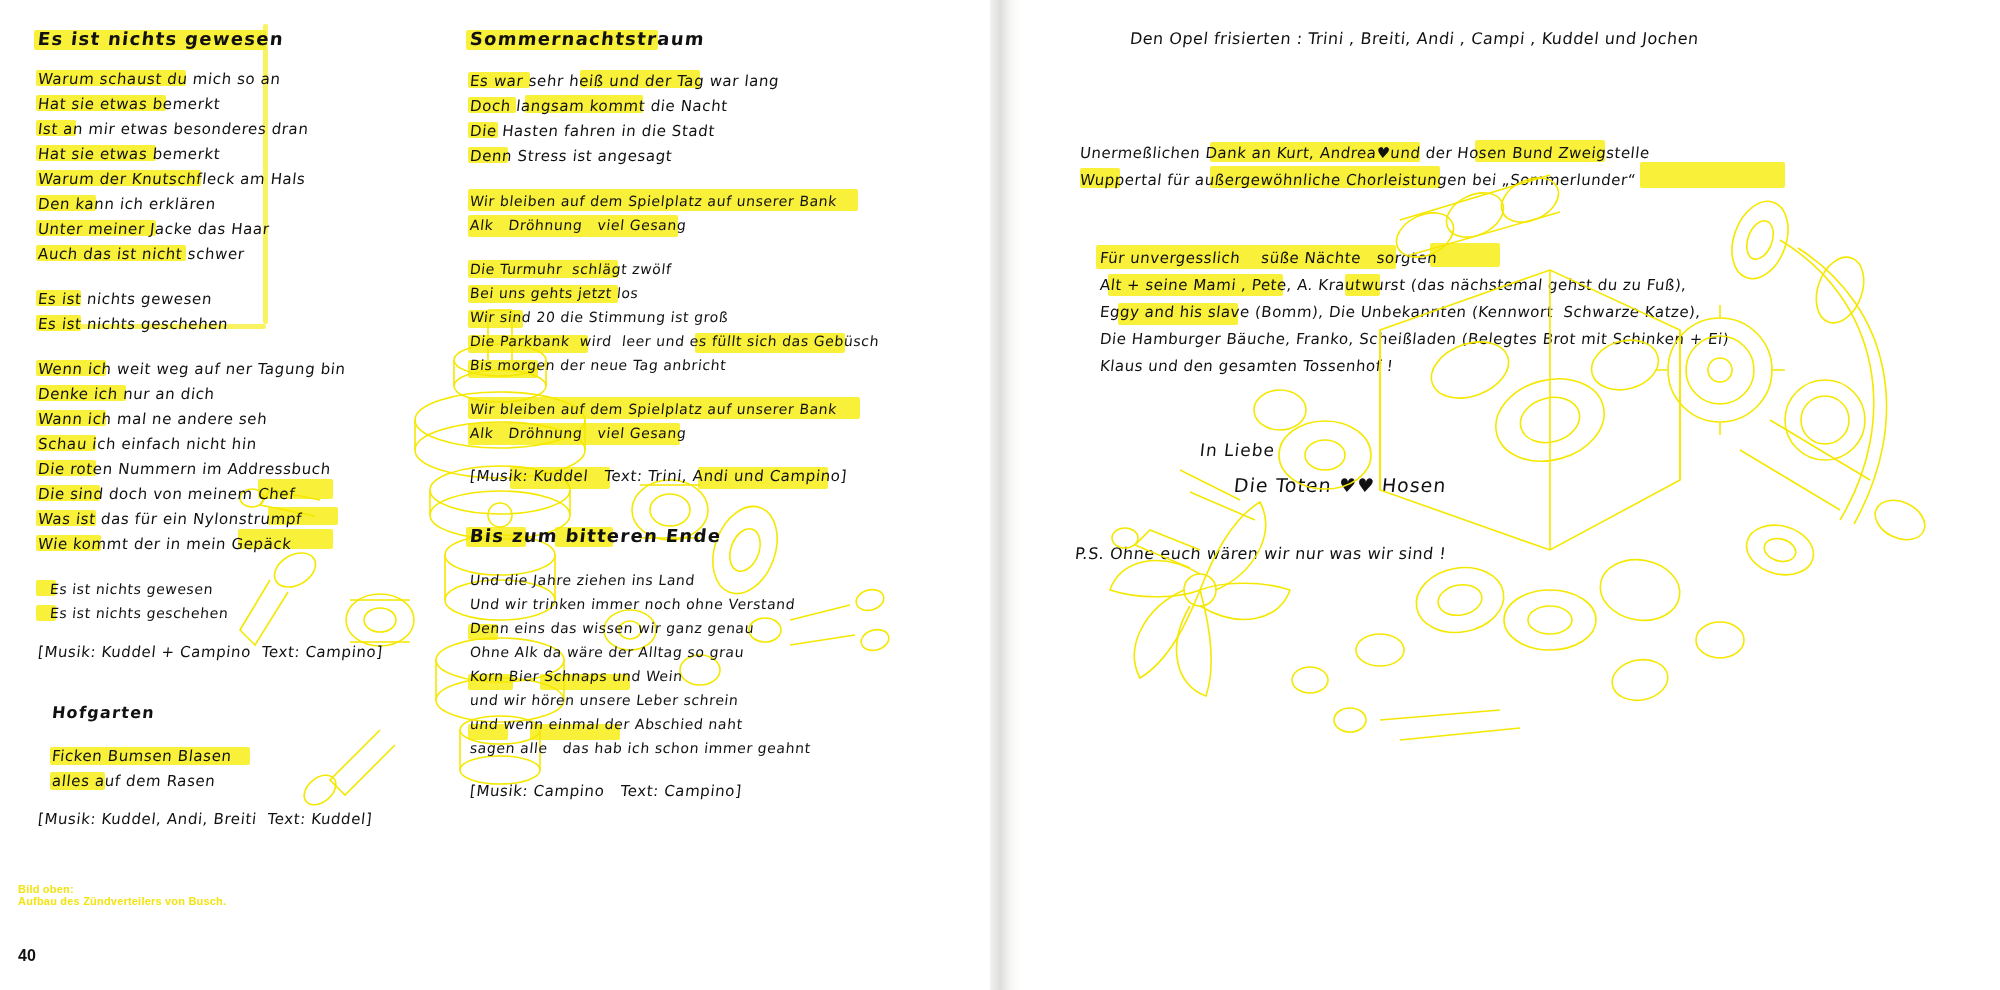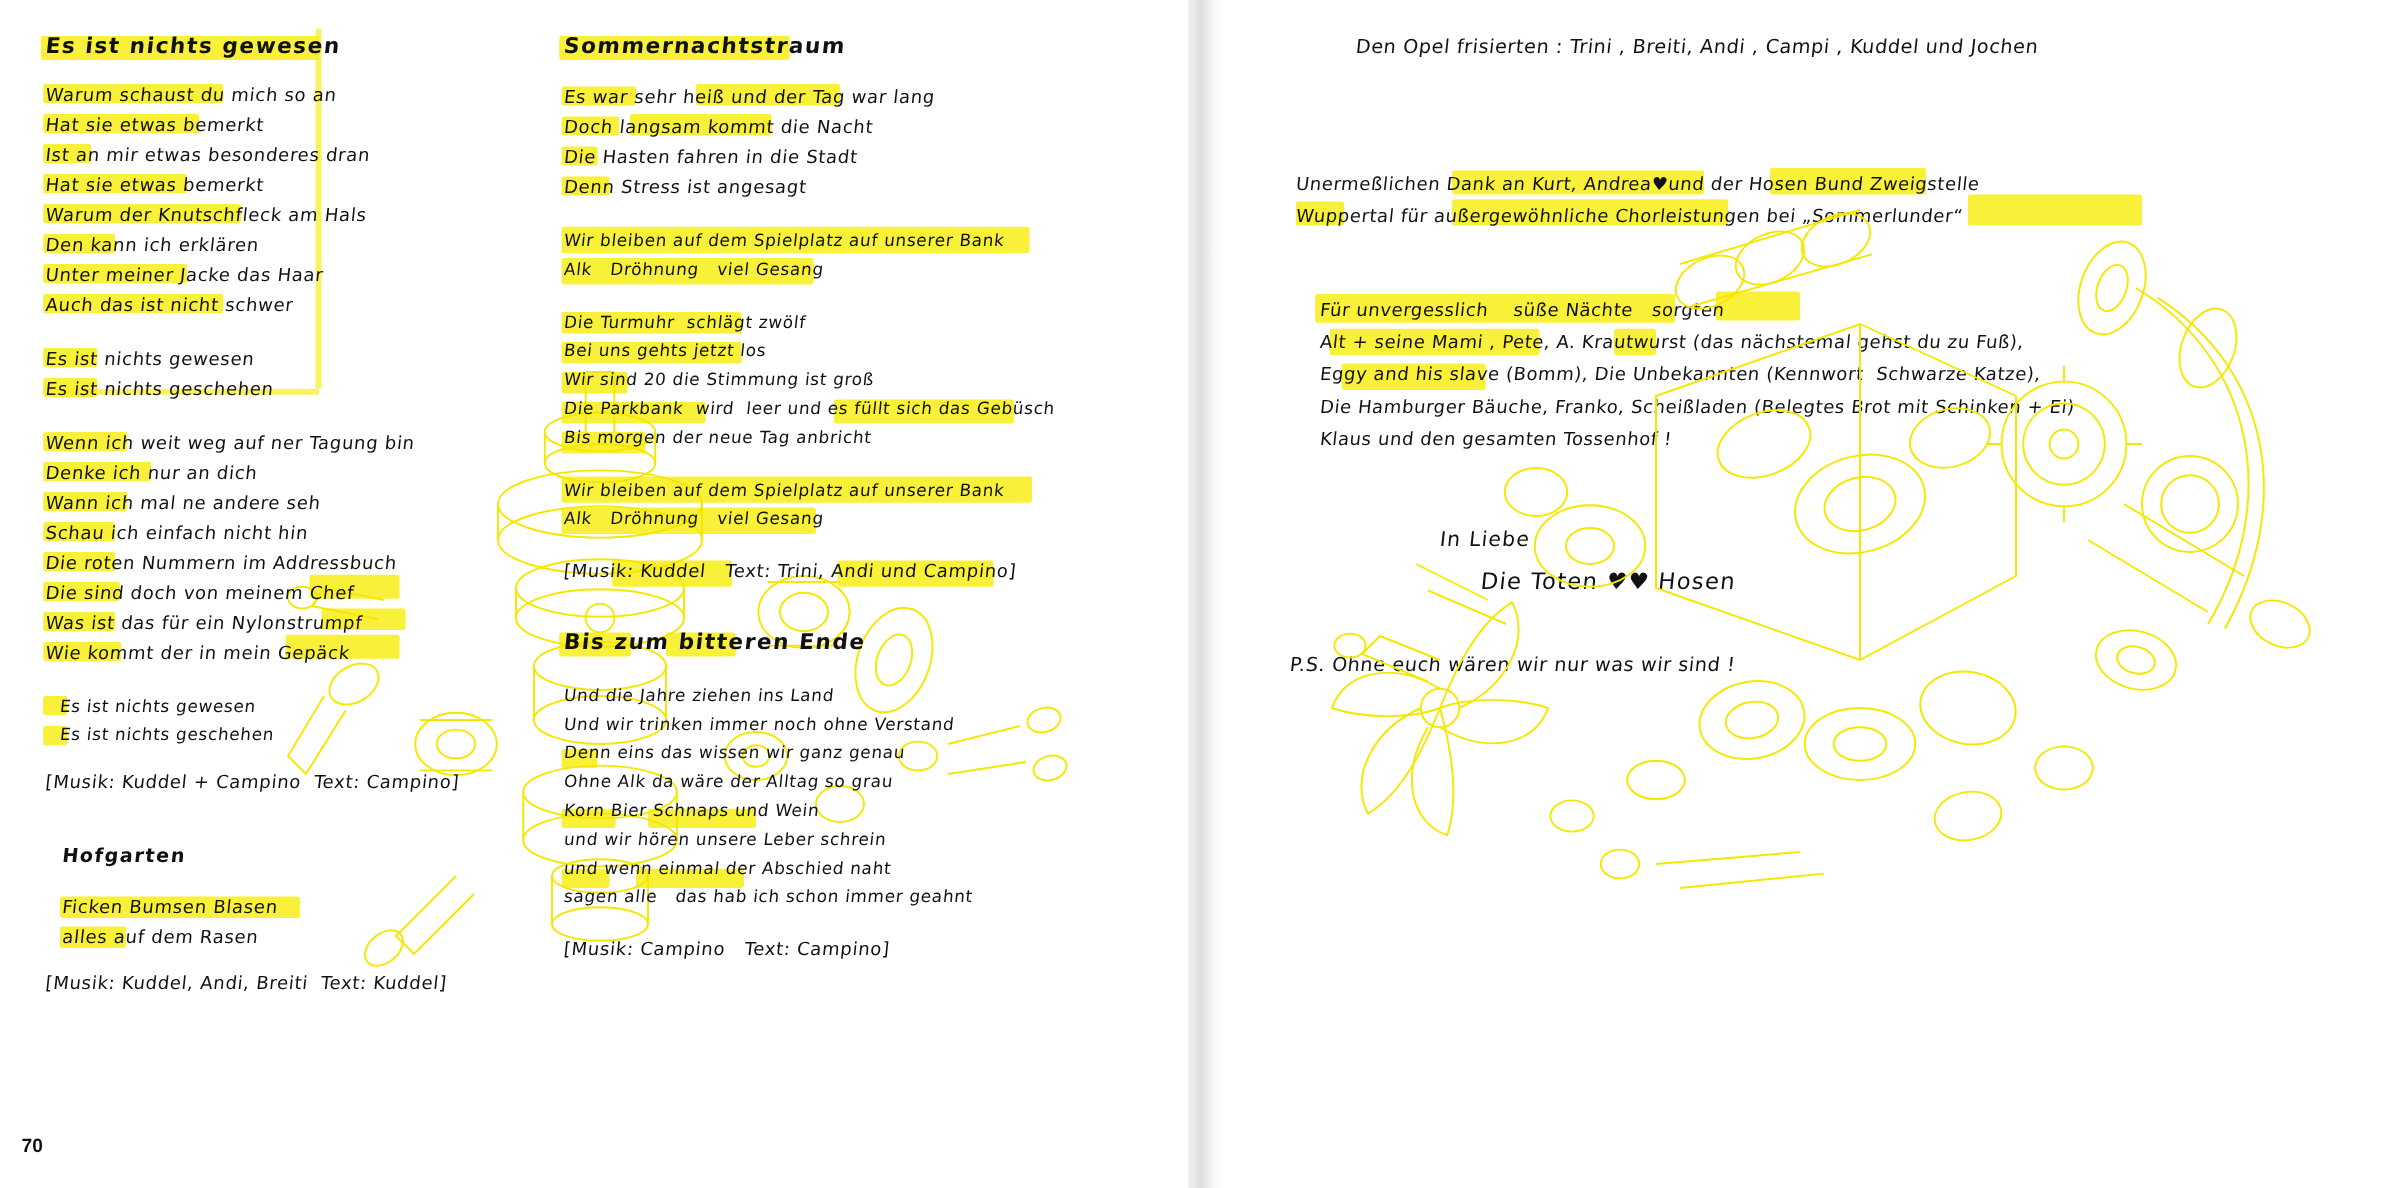--- a/index.html
+++ b/index.html
@@ -297,21 +297,25 @@
           <div class="hw line small">Korn Bier Schnaps und Wein</div>
           <div class="hw line small">und wir hören unsere Leber schrein</div>
           <div class="hw line small">und wenn einmal der Abschied naht</div>
           <div class="hw line small">sagen alle   das hab ich schon immer geahnt</div>
         </div>
         <div style="height:22px"></div>
         <div class="credit line">[Musik: Campino   Text: Campino]</div>
       </div>
     </div>
 
-    <div id="page-num">70</div>
+    <div id="caption-left">
+      <div class="cap">Bild oben:</div>
+      <div class="cap">Aufbau des Zündverteilers von Busch.</div>
+    </div>
+    <div id="page-num">40</div>
   </div>
 
   <div id="gutter"></div>
 
   <div class="page" id="right-page">
 
     <svg id="drawing-right" viewBox="0 0 900 700">
       <g stroke="#f5e800" stroke-width="1.6" fill="none">
 
         <circle cx="120" cy="470" r="16"></circle>

